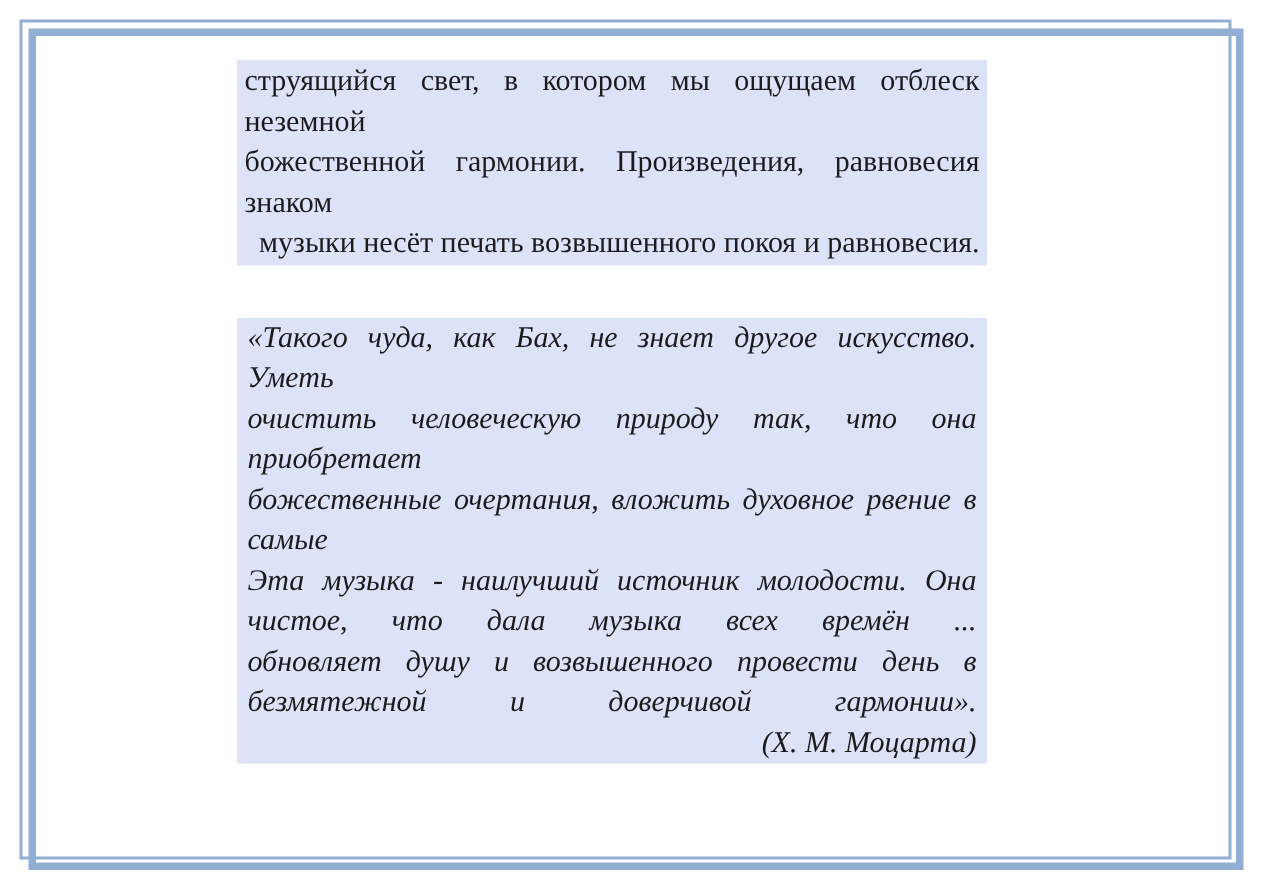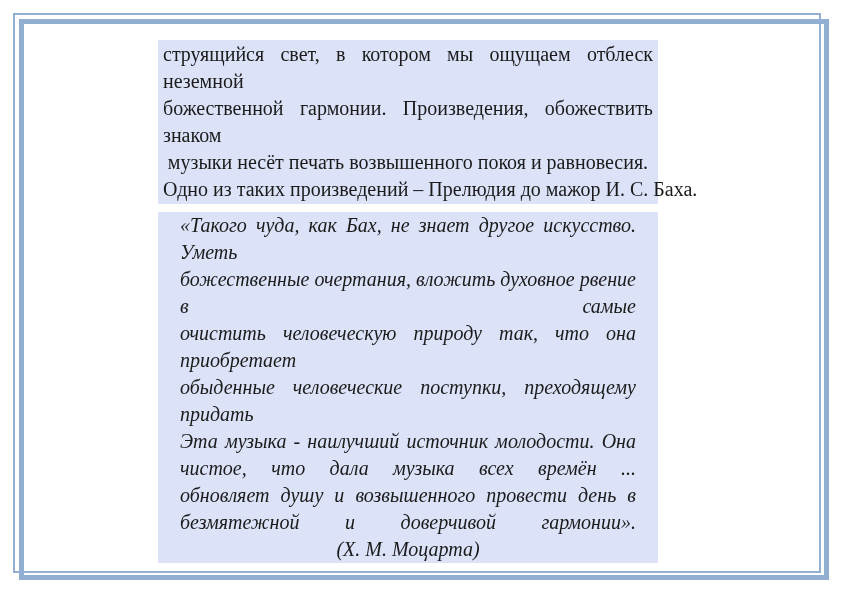--- a/index.html
+++ b/index.html
@@ -44,52 +44,50 @@
     font-size: 20px;
     line-height: 27px;
     margin-left: 28px;
   }
   .intro-block {
     top: 40px;
     padding: 1px 5px;
   }
   .quote-block {
     top: 212px;
-    padding: 0 22px;
+    padding: 0 7px;
     font-style: italic;
   }
   .text-line {
-    text-align: center;
+    text-align: right;
     white-space: nowrap;
   }
   .text-line.jl {
     white-space: normal;
     text-align: justify;
     text-align-last: justify;
     text-justify: inter-word;
   }
 </style>
 </head>
 <body>
 
 <div class="slide">
   <div class="frame-thin"></div>
   <div class="frame-thick"></div>
 
   <div class="text-block intro-block">
       <div class="text-line jl">струящийся свет, в котором мы ощущаем отблеск неземной</div>
-      <div class="text-line jl">божественной гармонии. Произведения, обожествить знаком</div>
+      <div class="text-line jl">божественной гармонии. Произведения, равновесия знаком</div>
       <div class="text-line">музыки несёт печать возвышенного покоя и равновесия.</div>
-      <div class="text-line">Одно из таких произведений – Прелюдия до мажор И. С. Баха.</div>
     </div>
 
   <div class="text-block quote-block">
       <div class="text-line jl">«Такого чуда, как Бах, не знает другое искусство. Уметь</div>
+      <div class="text-line jl">очистить человеческую природу так, что она приобретает</div>
       <div class="text-line jl">божественные очертания, вложить духовное рвение в самые</div>
-      <div class="text-line jl">очистить человеческую природу так, что она приобретает</div>
-      <div class="text-line jl">обыденные человеческие поступки, преходящему придать</div>
       <div class="text-line jl">Эта музыка - наилучший источник молодости. Она</div>
       <div class="text-line jl">чистое, что дала музыка всех времён ...</div>
       <div class="text-line jl">обновляет душу и возвышенного провести день в</div>
       <div class="text-line jl">безмятежной и доверчивой гармонии».</div>
       <div class="text-line">(Х. М. Моцарта)</div>
     </div>
 </div>
 
 </body></html>

